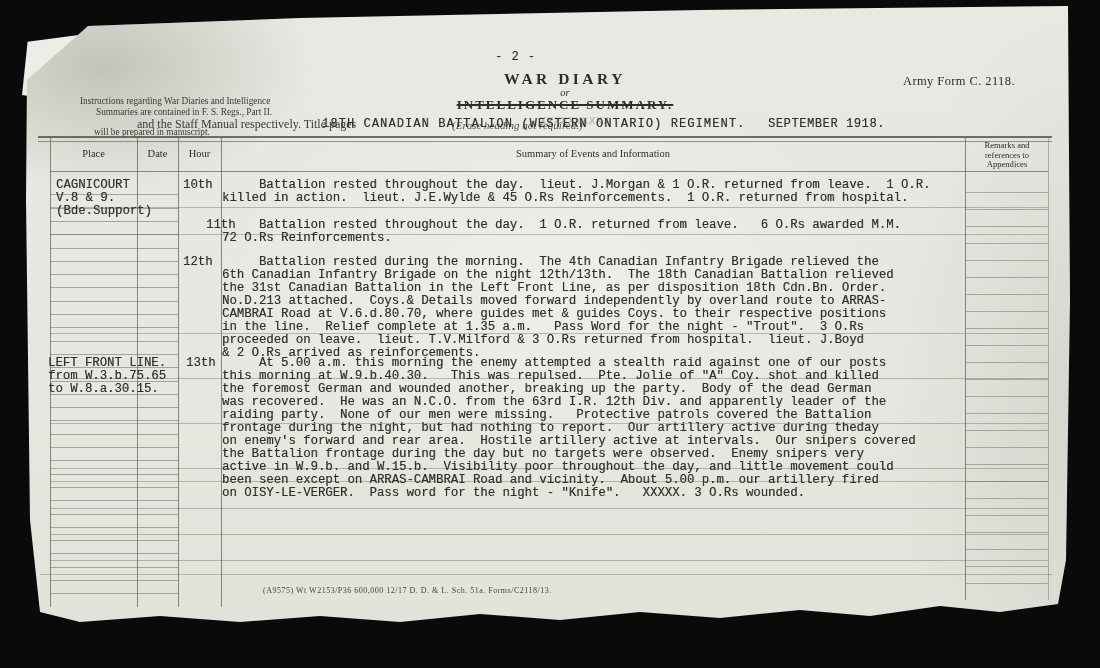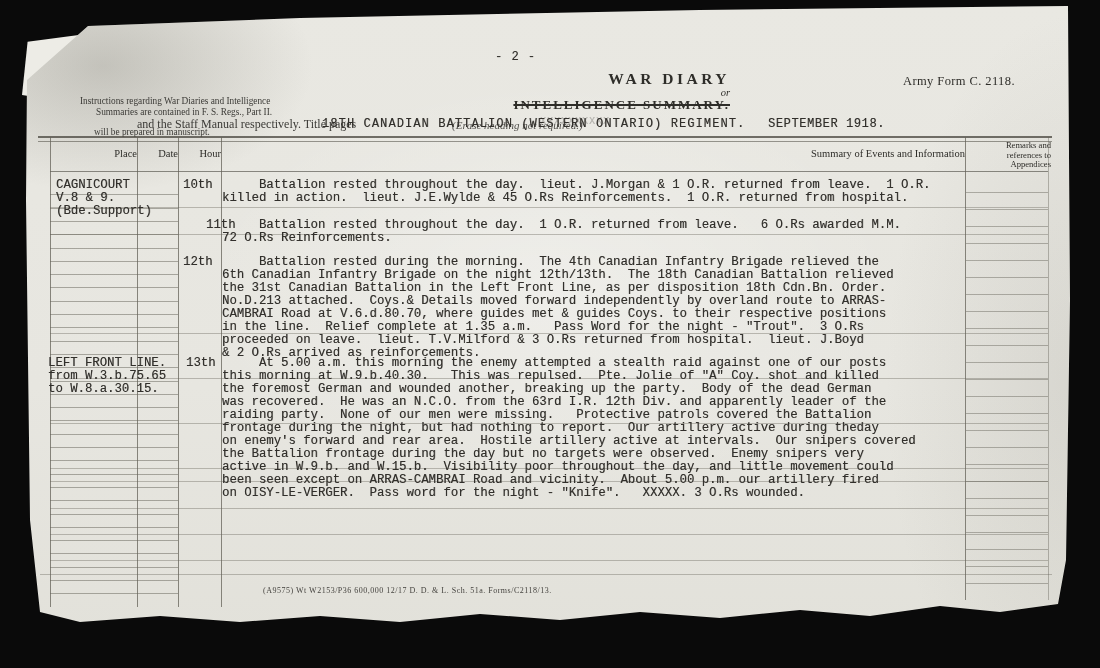--- a/index.html
+++ b/index.html
@@ -25,21 +25,21 @@
         text-shadow:.4px 0 0 rgba(49,47,43,.45);}
   .type-block{white-space:pre;font-size:12.3px;line-height:13px;}
   .serif{font-family:"Liberation Serif", serif;color:#2e2d29;}
   .hairline{background:rgba(80,78,70,.8);}
   .vline{position:absolute;width:1px;background:rgba(100,97,88,.75);}
   .faintline{position:absolute;height:1px;background:rgba(100,98,88,.38);}
   .ruled{position:absolute;background:repeating-linear-gradient(180deg,
         transparent 0px,transparent 12.3px,rgba(100,98,88,.5) 12.3px,rgba(100,98,88,.5) 13.3px);}
   .ruled-wide{position:absolute;background:repeating-linear-gradient(180deg,
         transparent 0px,transparent 16px,rgba(100,98,88,.45) 16px,rgba(100,98,88,.45) 17px);}
-  .center{text-align:right;}
+  .center{text-align:center;}
 </style>
 </head>
 <body>
 
 <div class="stage">
   <div class="paper-under"></div>
   <div class="paper"></div>
 
   <div class="content">
 

